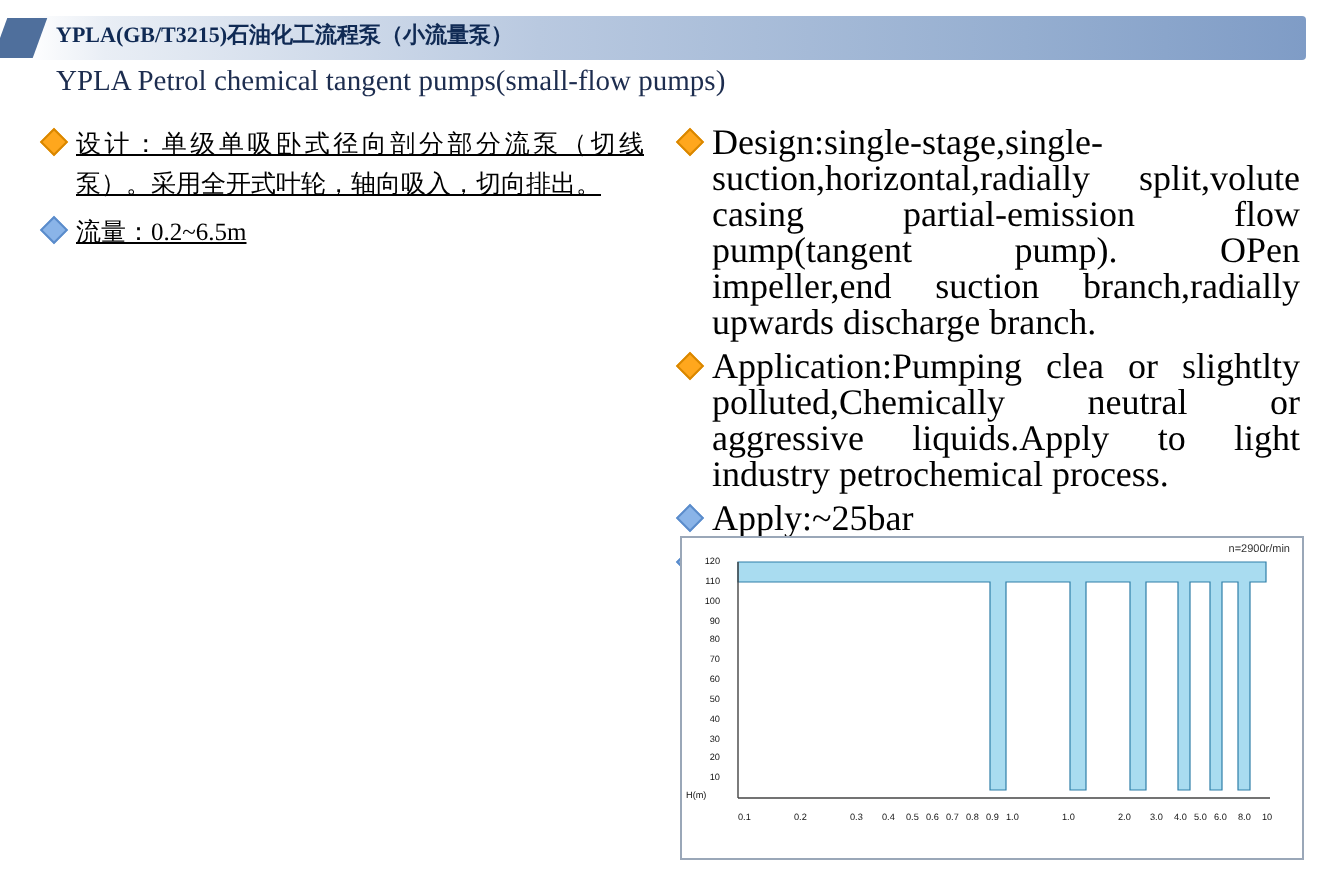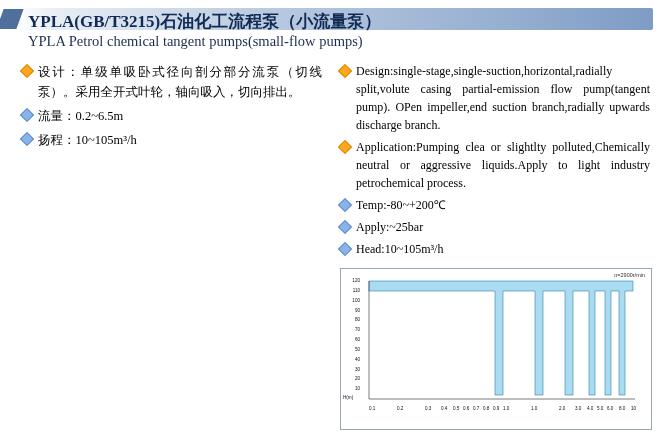--- a/index.html
+++ b/index.html
@@ -43,21 +43,21 @@
     top: 1px;
     width: 20px;
     height: 20px;
     background: #4f6f9c;
     transform: skewX(-20deg);
   }
   .title-cn {
     position: absolute;
     left: 28px;
     top: 2px;
-    font-size: 17px;
+    font-size: 11px;
     font-weight: bold;
     color: #102a54;
     letter-spacing: 0px;
     white-space: nowrap;
     font-family: "Liberation Serif", serif;
   }
   .title-en {
     position: absolute;
     left: 28px;
     top: 33px;
@@ -92,29 +92,30 @@
     height: 8px;
     background: #ffa71d;
     transform: rotate(45deg);
     border: 1px solid #d98700;
   }
   .bullet-row .diamond.blue {
     background: #8ab4e8;
     border-color: #5b8ccb;
   }
   .bullet-text {
-    font-size: 12px;
+    font-size: 18px;
     line-height: 18px;
     color: #000000;
     text-align: justify;
     font-family: "Liberation Serif", serif;
   }
   .bullet-text.cn {
     font-size: 12.5px;
     line-height: 20px;
+    text-decoration: underline;
   }
   
   .chart-wrap {
     position: absolute;
     left: 340px;
     top: 268px;
     width: 310px;
     height: 160px;
     background: #ffffff;
     border: 1px solid #9aa7b8;
@@ -193,38 +194,30 @@
 
   <div class="col-left">
     <div class="bullet-row">
       <span class="diamond"></span>
       <div class="bullet-text cn">设计：单级单吸卧式径向剖分部分流泵（切线泵）。采用全开式叶轮，轴向吸入，切向排出。</div>
     </div>
     <div class="bullet-row">
       <span class="diamond blue"></span>
       <div class="bullet-text cn">流量：0.2~6.5m</div>
     </div>
-    <div class="bullet-row">
-      <span class="diamond blue"></span>
-      <div class="bullet-text cn">扬程：10~105m³/h</div>
-    </div>
   </div>
 
   <div class="col-right">
     <div class="bullet-row">
       <span class="diamond"></span>
       <div class="bullet-text">Design:single-stage,single-suction,horizontal,radially split,volute casing partial-emission flow pump(tangent pump). OPen impeller,end suction branch,radially upwards discharge branch.</div>
     </div>
     <div class="bullet-row">
       <span class="diamond"></span>
       <div class="bullet-text">Application:Pumping clea or slightlty polluted,Chemically neutral or aggressive liquids.Apply to light industry petrochemical process.</div>
-    </div>
-    <div class="bullet-row">
-      <span class="diamond blue"></span>
-      <div class="bullet-text">Temp:-80~+200℃</div>
     </div>
     <div class="bullet-row">
       <span class="diamond blue"></span>
       <div class="bullet-text">Apply:~25bar</div>
     </div>
     <div class="bullet-row">
       <span class="diamond blue"></span>
       <div class="bullet-text">Head:10~105m³/h</div>
     </div>
   </div>

